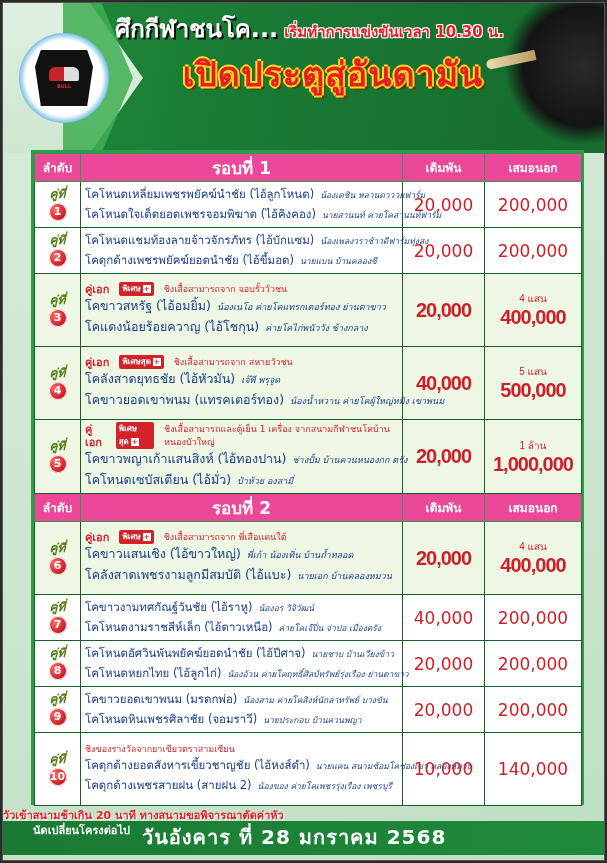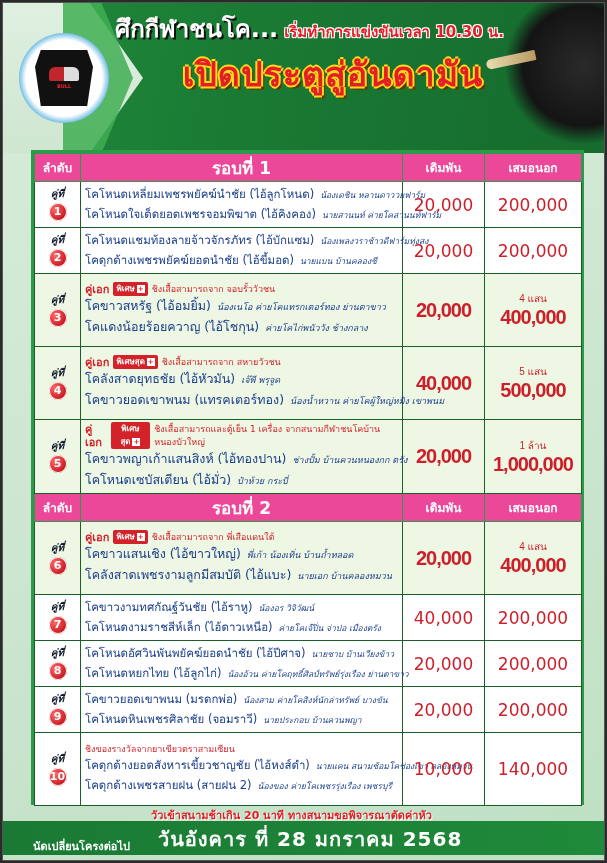--- a/index.html
+++ b/index.html
@@ -91,55 +91,55 @@
   col.c1 { width: 46px; } col.c2 { width: 322px; } col.c3 { width: 82px; } col.c4 { width: 97px; }
   th {
     background: #ec4899; color: #fff; font-weight: bold; height: 26px;
     border: 1px solid #2c9a48; font-size: 12px;
   }
   th.round { font-size: 17px; }
   td { border: 1px solid #1b5e2a; vertical-align: middle; }
   tr.plain td { background: #ffffff; }
   tr.special td { background: #eef6e4; }
   .no-cell { text-align: center; padding: 2px 0; }
-  .pair-word { display: block; color: #0f172a; font-weight: bold; font-size: 10px; font-style: italic; line-height: 12px; }
+  .pair-word { display: block; color: #4d7c0f; font-weight: bold; font-size: 12px; font-style: italic; line-height: 12px; }
   .pair-num {
     display: inline-block; width: 18px; height: 18px; border-radius: 50%;
     background: radial-gradient(circle at 35% 35%, #ff6b6b, #c8151e 70%);
     color: #fff; font-weight: bold; font-size: 11px; line-height: 18px; text-align: center;
     box-shadow: 0 0 0 1px #fff inset;
   }
   .detail { padding: 2px 4px; }
-  .promo { font-size: 9px; color: #d3222a; line-height: 13px; display: flex; align-items: center; gap: 4px; }
+  .promo { font-size: 9px; color: #d3222a; line-height: 13px; display: flex; align-items: center; gap: 10px; }
   .promo .tag-main { font-weight: bold; font-size: 11px; color: #d3222a; }
   .promo .tag-badge {
-    background: #d3222a; color: #fff; font-weight: bold; font-size: 8px; padding: 0 3px; border-radius: 2px; text-align: center;
+    background: #d3222a; color: #fff; font-weight: bold; font-size: 8px; padding: 0 3px; border-radius: 2px;
   }
   .promo .tag-badge::after { content: "+"; margin-left: 2px; background: #fff; color: #d3222a; padding: 0 1px; font-size: 7px; }
   .bull-line { display: flex; align-items: baseline; line-height: 19px; white-space: nowrap; }
   .bull-name { color: #1b3f8b; font-size: 11.5px; }
   .special .bull-name { font-size: 12.5px; }
   .owner { color: #1b3f8b; font-size: 8.5px; font-style: italic; margin-left: 6px; }
   .special .owner { font-size: 9px; }
   .money { text-align: center; color: #cc1f29; font-size: 17px; }
   .special .money { font-weight: bold; font-size: 20px; letter-spacing: -1px; font-family: "Liberation Sans", sans-serif; }
   .money .prefix { display: block; font-size: 10px; font-weight: normal; letter-spacing: 0; }
   tr.row-std td { height: 46px; }
   tr.row-tall td { height: 73px; }
 
   
   .footnote {
-    position: absolute; left: 16px; top: 803px; width: 545px; text-align: center;
+    position: absolute; left: 0; top: 803px; width: 545px; 
     color: #e21f26; font-size: 11px; font-weight: bold;
     text-shadow: 1px 1px 0 #fff;
   }
   .footer-bar {
     position: absolute; left: 0; top: 818px; width: 603px; height: 34px;
     background: linear-gradient(90deg, #1a7a34, #1f8a3a);
-    display: flex; align-items: flex-end; gap: 28px; padding-left: 30px;
+    display: flex; align-items: flex-start; gap: 12px; padding-left: 30px;
   }
   .footer-bar .lbl { color: #fff; font-size: 11px; font-weight: bold; }
   .footer-bar .date { color: #fff; font-size: 20px; font-weight: bold; letter-spacing: 1px; }
 </style>
 </head>
 <body>
 
 <div class="poster">
 
   <div class="header">
@@ -253,21 +253,21 @@
                 <span class="tag-main">คู่เอก</span>
                 <span class="tag-badge">พิเศษสุด</span>
                 <span>ชิงเสื้อสามารถและตู้เย็น 1 เครื่อง  จากสนามกีฬาชนโคบ้านหนองบัวใหญ่</span>
               </div>
               <div class="bull-line">
                 <span class="bull-name">โคขาวพญาเก้าแสนสิงห์ (ไอ้ทองปาน)</span>
                 <span class="owner">ช่างปั้ม  บ้านควนหนองกก  ตรัง</span>
               </div>
               <div class="bull-line">
                 <span class="bull-name">โคโหนดเซบัสเตียน (ไอ้มั่ว)</span>
-                <span class="owner">ป๋าห้วย  กระบี่</span>
+                <span class="owner">ป๋าห้วย  องสามี่</span>
               </div>
             </td>
             <td class="money">20,000</td>
             <td class="money"><span class="prefix">1 ล้าน</span><span>1,000,000</span></td>
           </tr>
           <tr>
             <th>ลำดับ</th>
             <th class="round">รอบที่ 2</th>
             <th>เดิมพัน</th>
             <th>เสมอนอก</th>

